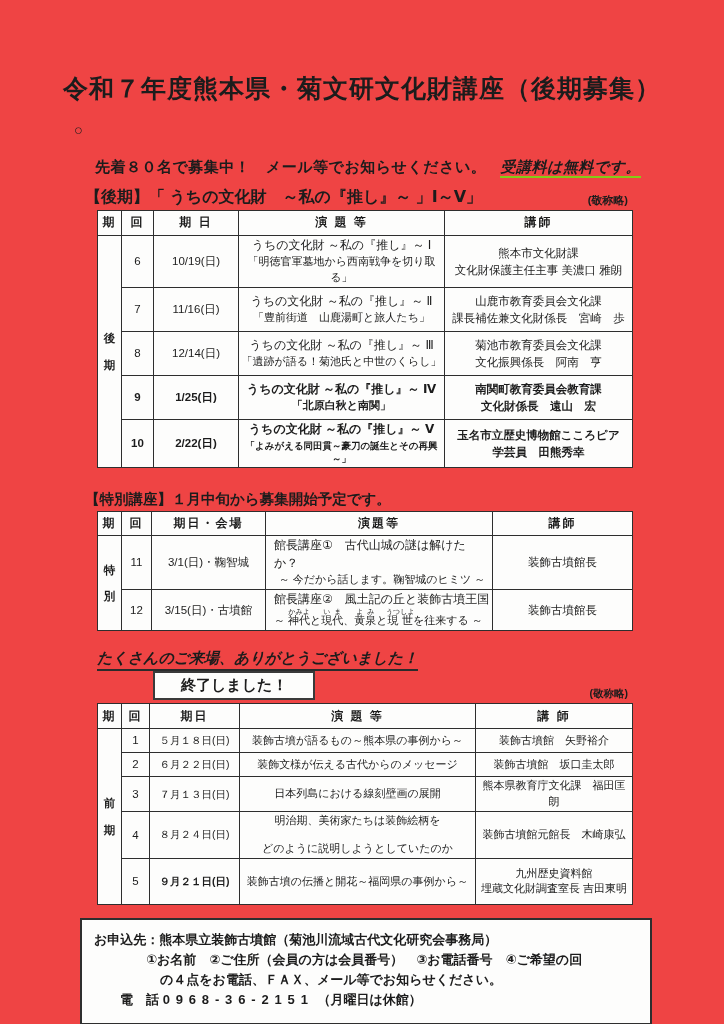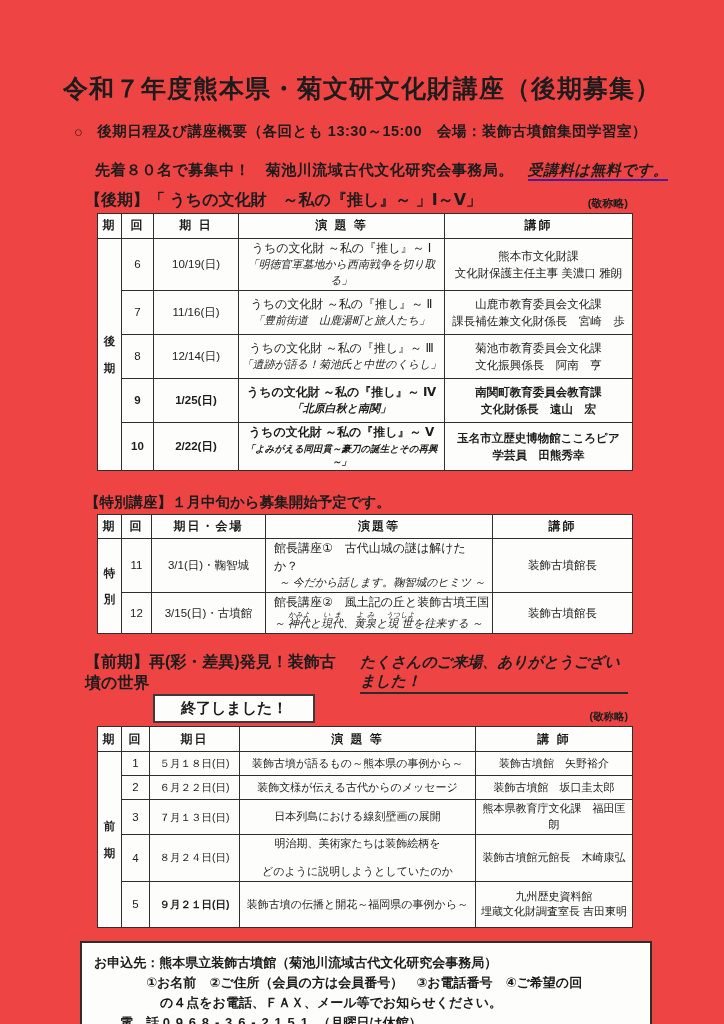--- a/index.html
+++ b/index.html
@@ -25,21 +25,21 @@
     margin:17px 0 0 74px;
     font-size:14.5px;font-weight:bold;letter-spacing:0.5px;
     display:flex;align-items:center;gap:14px;
   }
   .recruit-line{
     margin:20px 0 0 95px;
     font-size:15px;font-weight:bold;letter-spacing:0.5px;
   }
   .free-note{
     font-style:italic;
-    border-bottom:2px solid #4c1d95;
+    border-bottom:2px solid #84cc16;
     padding-bottom:1px;margin-left:14px;
   }
   
   .sec-head{
     width:543px;margin:10px 0 2px 85px;
     display:flex;justify-content:space-between;align-items:flex-end;
     font-size:16px;font-weight:bold;
   }
   .honorifics{font-size:11px;font-weight:bold;}
   
@@ -54,21 +54,21 @@
     text-align:center;vertical-align:middle;
     padding:1px 2px;
     font-size:11.5px;
     line-height:1.45;
   }
   table.sched th{font-weight:bold;font-size:12px;letter-spacing:2px;}
   .period-cell{font-weight:bold;font-size:13px;}
   .period-cell span{display:block;line-height:1.1;}
   .period-cell .gap{height:14px;}
   .topic-t1{font-size:12px;}
-  .topic-t2{font-size:11px;font-style:italic;}
+  .topic-t2{font-size:11px;}
   .topic-t2.small{font-size:9.5px;}
   tr.bold-row td{font-weight:bold;}
   .lect-line{font-size:11.5px;}
   
   #kouki-table tr.data-row{height:44px;}
   #kouki-table tr.head-row{height:25px;}
   #special-table tr.head-row{height:24px;}
   #special-table tr.data-row{height:41px;}
   #zenki-table tr.head-row{height:25px;}
   #zenki-table tr.r1{height:24px;}
@@ -109,25 +109,24 @@
 </style>
 </head>
 <body>
 
 <div class="sheet">
 
   <h1 class="doc-title">令和７年度熊本県・菊文研文化財講座（後期募集）</h1>
 
   <div class="overview-line">
     <span>○</span>
-    <span>後期日程及び講座概要（各回とも 13:30～15:00　会場：装飾古墳館集団学習室）</span>
   </div>
 
   <div class="recruit-line">
-    <span>先着８０名で募集中！　菊池川流域古代文化研究会事務局。</span><span class="free-note">受講料は無料です。</span>
+    <span>先着８０名で募集中！　メール等でお知らせください。</span><span class="free-note">受講料は無料です。</span>
   </div>
 
   <div class="sec-head">
     <span>【後期】「 うちの文化財　～私の『推し』～ 」Ⅰ～Ⅴ」</span>
     <span class="honorifics">(敬称略)</span>
   </div>
 
   <table class="sched" id="kouki-table">
     <colgroup>
         <col style="width:24px">
@@ -256,21 +255,20 @@
             <div class="topic-t2">～ <ruby>神代<rt>かみよ</rt></ruby>と<ruby>現代<rt>いま</rt></ruby>、<ruby>黄泉<rt>よみ</rt></ruby>と<ruby>現世<rt>うつしよ</rt></ruby>を往来する ～</div>
           </td>
       <td>
             <div class="lect-line">装飾古墳館長</div>
           </td>
     </tr>
   </tbody>
     </table>
 
   <div class="sec-head" style="margin-top:18px;justify-content:flex-start;">
-    <span>【前期】再(彩・差異)発見！装飾古墳の世界</span>
     <span class="thanks-note">たくさんのご来場、ありがとうございました！</span>
   </div>
 
   <div class="zenki-subline">
     <span class="ended-box">終了しました！</span>
     <span class="zenki-honorifics">(敬称略)</span>
   </div>
 
   <table class="sched" id="zenki-table">
     <colgroup>

